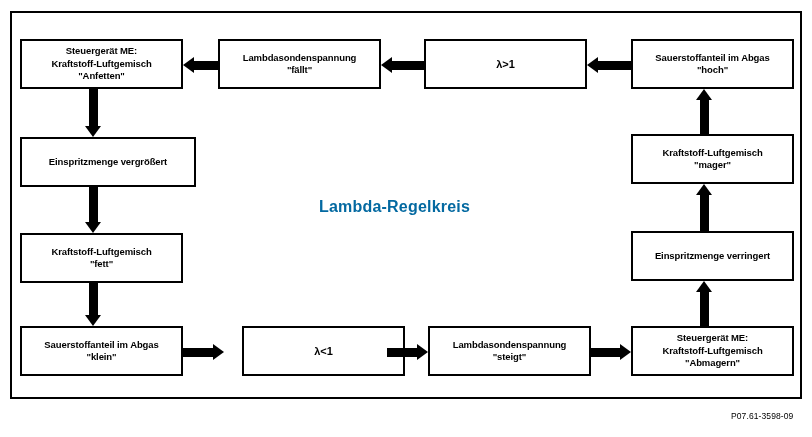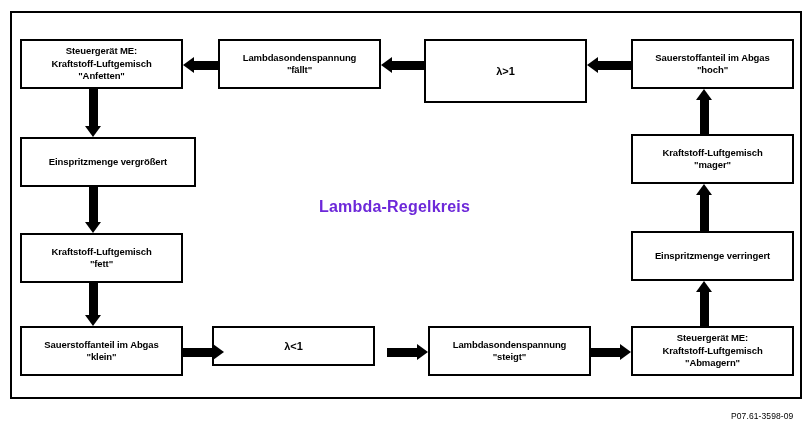--- a/index.html
+++ b/index.html
@@ -57,21 +57,21 @@
   .node.lam {
     font-size: 11px;
     letter-spacing: 0px;
   }
 
   
   .title {
     position: absolute;
     font-weight: bold;
     font-size: 16px;
-    color: #6d28d9;
+    color: #0369a1;
     white-space: nowrap;
     letter-spacing: 0.2px;
     text-align: center;
   }
 
   
   .caption {
     position: absolute;
     font-size: 8.5px;
     color: #000;
@@ -117,39 +117,39 @@
   <div id="nodes-layer">
       <div class="node" style="left: 20px; top: 39px; width: 163px; height: 50px;">
         <span class="ln">Steuergerät ME:</span>
         <span class="ln">Kraftstoff-Luftgemisch</span>
         <span class="ln">"Anfetten"</span>
       </div>
       <div class="node" style="left: 218px; top: 39px; width: 163px; height: 50px;">
         <span class="ln">Lambdasondenspannung</span>
         <span class="ln">"fällt"</span>
       </div>
-      <div class="node lam" style="left: 424px; top: 39px; width: 163px; height: 64px;">
+      <div class="node lam" style="left: 424px; top: 39px; width: 163px; height: 50px;">
         <span class="ln">λ&gt;1</span>
       </div>
       <div class="node" style="left: 631px; top: 39px; width: 163px; height: 50px;">
         <span class="ln">Sauerstoffanteil im Abgas</span>
         <span class="ln">"hoch"</span>
       </div>
       <div class="node" style="left: 20px; top: 137px; width: 176px; height: 50px;">
         <span class="ln">Einspritzmenge vergrößert</span>
       </div>
       <div class="node" style="left: 20px; top: 233px; width: 163px; height: 50px;">
         <span class="ln">Kraftstoff-Luftgemisch</span>
         <span class="ln">"fett"</span>
       </div>
       <div class="node" style="left: 20px; top: 326px; width: 163px; height: 50px;">
         <span class="ln">Sauerstoffanteil im Abgas</span>
         <span class="ln">"klein"</span>
       </div>
-      <div class="node lam" style="left: 212px; top: 326px; width: 163px; height: 40px;">
+      <div class="node lam" style="left: 242px; top: 326px; width: 163px; height: 50px;">
         <span class="ln">λ&lt;1</span>
       </div>
       <div class="node" style="left: 428px; top: 326px; width: 163px; height: 50px;">
         <span class="ln">Lambdasondenspannung</span>
         <span class="ln">"steigt"</span>
       </div>
       <div class="node" style="left: 631px; top: 326px; width: 163px; height: 50px;">
         <span class="ln">Steuergerät ME:</span>
         <span class="ln">Kraftstoff-Luftgemisch</span>
         <span class="ln">"Abmagern"</span>

